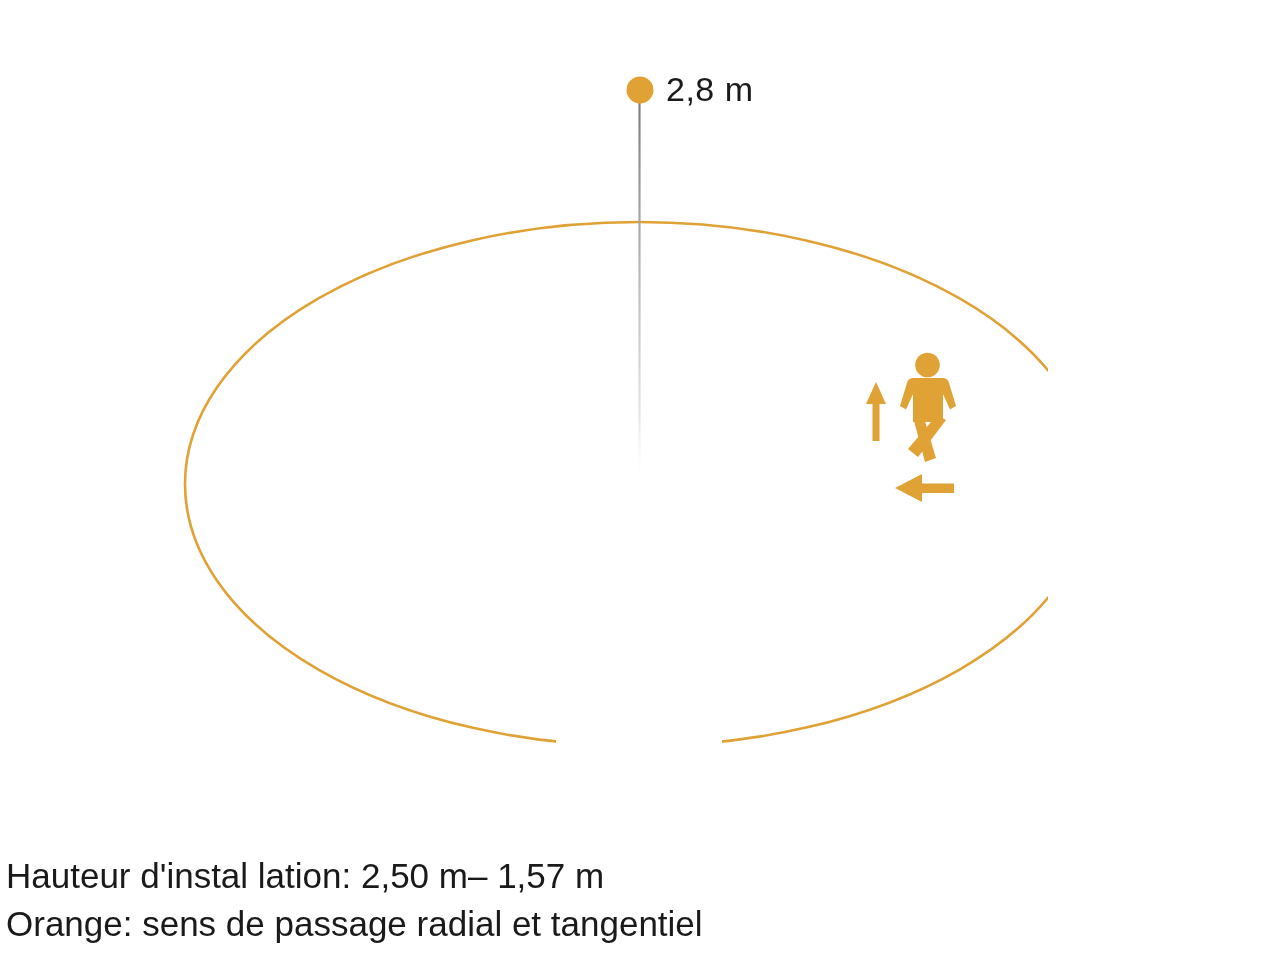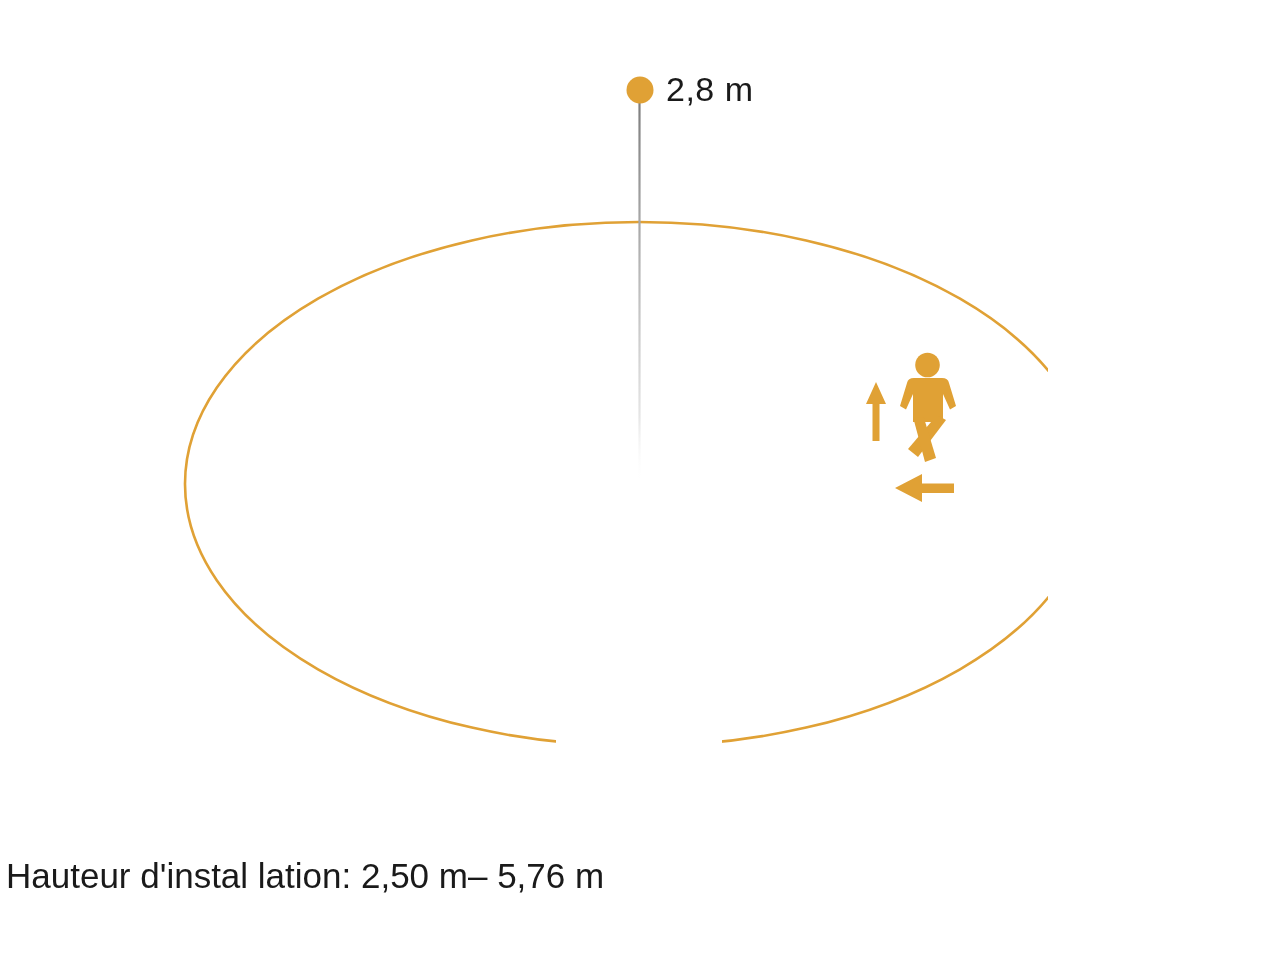--- a/index.html
+++ b/index.html
@@ -83,16 +83,17 @@
     </g>
 
     <path d="M876,382 L886,404 L879.5,404 L879.5,441 L872.5,441 L872.5,404 L866,404 Z" fill="#E0A135"></path>
 
     <path d="M895,488 L922,474 L922,483.5 L954,483.5 L954,493 L922,493 L922,502 Z" fill="#E0A135"></path>
   </svg>
 
   <div id="sensor-height-label" class="overlay-label">2,8 m</div>
 
 
-  <div id="caption-line1" class="overlay-label">Hauteur d'instal lation: 2,50 m– 5,76 m</div>
+  <div id="caption-line1" class="overlay-label">Hauteur d'instal lation: 2,50 m– 1,57 m</div>
 
+  <div id="caption-line2" class="overlay-label">Orange: sens de passage radial et tangentiel</div>
 
 </div>
 
 </body></html>

